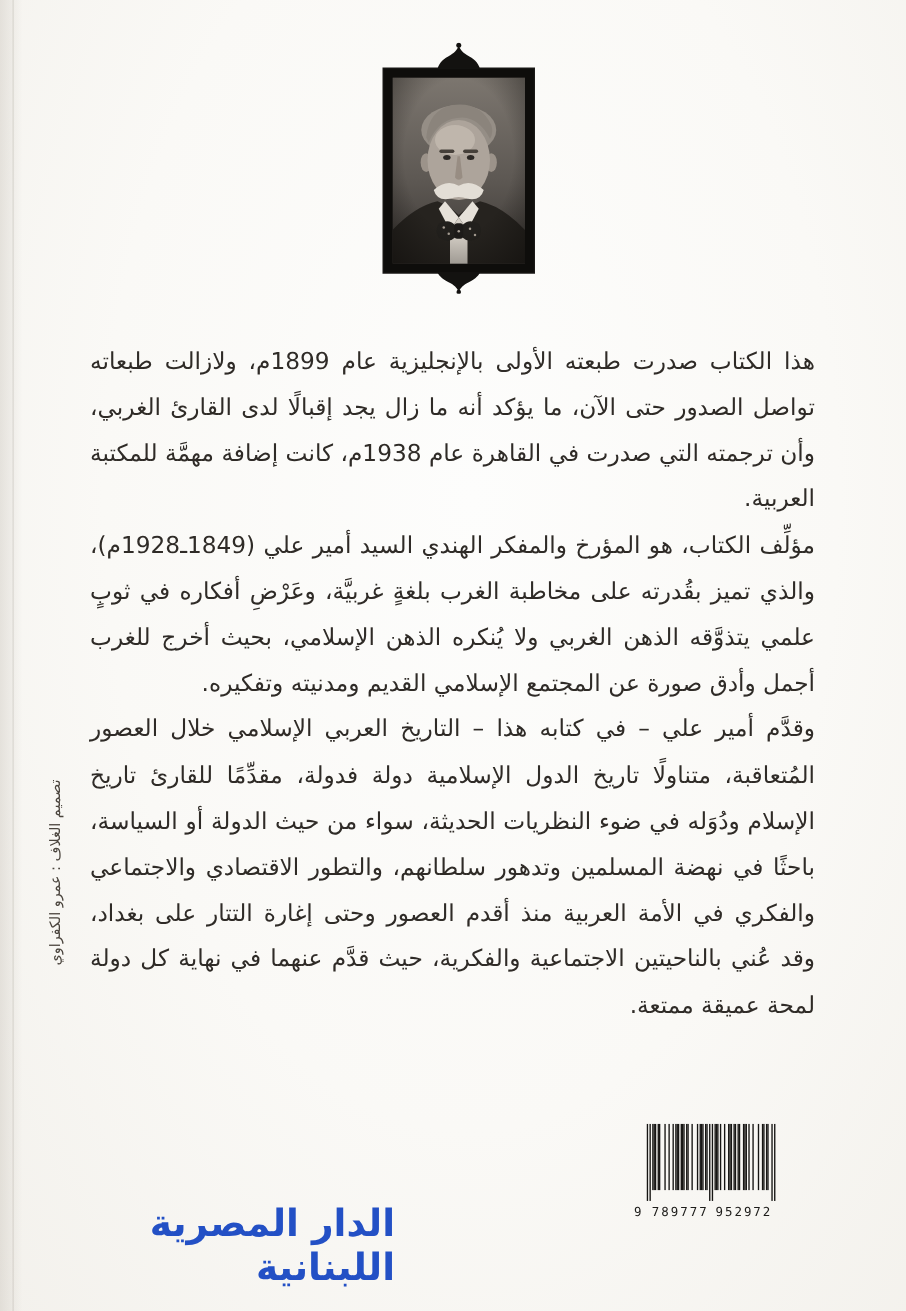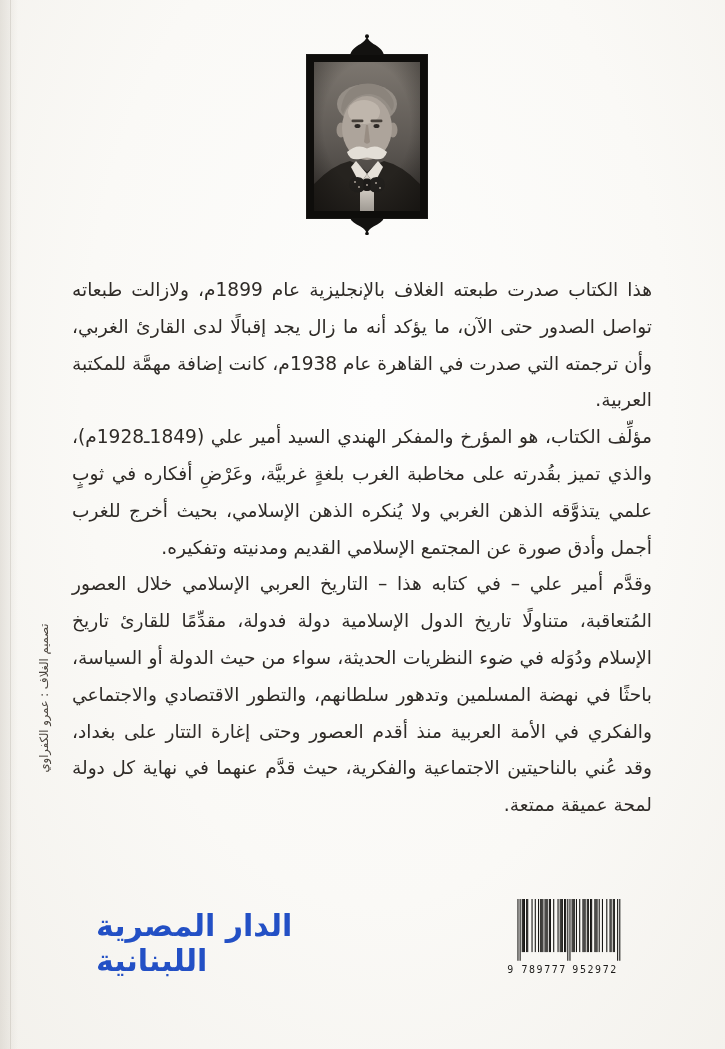--- a/index.html
+++ b/index.html
@@ -22,22 +22,22 @@
 
   .body-text { position:absolute; left:72px; top:272px; width:580px;
     direction:rtl; text-align:justify; color:#2f2b27;
     font-size:18.6px; line-height:36.8px; }
   .body-text p { margin:0; padding:0; }
 
   .designer-credit { position:absolute; left:-51px; top:691px; width:190px;
     transform:rotate(-90deg); direction:rtl; text-align:center;
     font-size:11.5px; letter-spacing:0.4px; color:#4a443d; }
 
-  .publisher-logo { position:absolute; left:96px; top:908px; width:220px;
-    direction:rtl; text-align:left; font-weight:bold;
+  .publisher-logo { position:absolute; left:96px; top:962px; width:220px;
+    direction:rtl; text-align:right; font-weight:bold;
     font-size:30px; letter-spacing:-0.5px; }
 
   .barcode-block { position:absolute; left:500px; top:899px; width:128px; height:80px; }
   .barcode-block svg { display:block; }
 </style>
 </head>
 <body>
 
 <div class="cover">
 
@@ -90,21 +90,21 @@
         <rect width="106" height="149" fill="url(#vig)"></rect>
       </svg>
     </div>
     <svg class="finial bottom" width="36" height="17" viewBox="0 2 36 17">
       <circle cx="18" cy="3.5" r="1.8" fill="#131210"></circle>
       <path d="M18 3 C17.2 5.8 15.5 8 11.5 10.4 C6 13.2 2.5 15.6 1 19 L35 19 C33.5 15.6 30 13.2 24.5 10.4 C20.5 8 18.8 5.8 18 3 Z" fill="#131210"></path>
     </svg>
   </div>
 
   <div class="body-text">
-    <p>هذا الكتاب صدرت طبعته الغلاف بالإنجليزية عام 1899م، ولازالت طبعاته تواصل الصدور حتى الآن، ما يؤكد أنه ما زال يجد إقبالًا لدى القارئ الغربي، وأن ترجمته التي صدرت في القاهرة عام 1938م، كانت إضافة مهمَّة للمكتبة العربية.</p>
+    <p>هذا الكتاب صدرت طبعته الأولى بالإنجليزية عام 1899م، ولازالت طبعاته تواصل الصدور حتى الآن، ما يؤكد أنه ما زال يجد إقبالًا لدى القارئ الغربي، وأن ترجمته التي صدرت في القاهرة عام 1938م، كانت إضافة مهمَّة للمكتبة العربية.</p>
     <p>مؤلِّف الكتاب، هو المؤرخ والمفكر الهندي السيد أمير علي (1849ـ1928م)، والذي تميز بقُدرته على مخاطبة الغرب بلغةٍ غربيَّة، وعَرْضِ أفكاره في ثوبٍ علمي يتذوَّقه الذهن الغربي ولا يُنكره الذهن الإسلامي، بحيث أخرج للغرب أجمل وأدق صورة عن المجتمع الإسلامي القديم ومدنيته وتفكيره.</p>
     <p>وقدَّم أمير علي – في كتابه هذا – التاريخ العربي الإسلامي خلال العصور المُتعاقبة، متناولًا تاريخ الدول الإسلامية دولة فدولة، مقدِّمًا للقارئ تاريخ الإسلام ودُوَله في ضوء النظريات الحديثة، سواء من حيث الدولة أو السياسة، باحثًا في نهضة المسلمين وتدهور سلطانهم، والتطور الاقتصادي والاجتماعي والفكري في الأمة العربية منذ أقدم العصور وحتى إغارة التتار على بغداد، وقد عُني بالناحيتين الاجتماعية والفكرية، حيث قدَّم عنهما في نهاية كل دولة لمحة عميقة ممتعة.</p>
   </div>
 
   <div class="designer-credit">تصميم الغلاف : عمرو الكفراوي</div>
 
   <div class="publisher-logo" style="color: rgb(35, 80, 197);">الدار المصرية اللبنانية</div>
 
   <div class="barcode-block">
     <svg id="barcode-svg" width="128" height="78" viewBox="-10 0 106 72">

